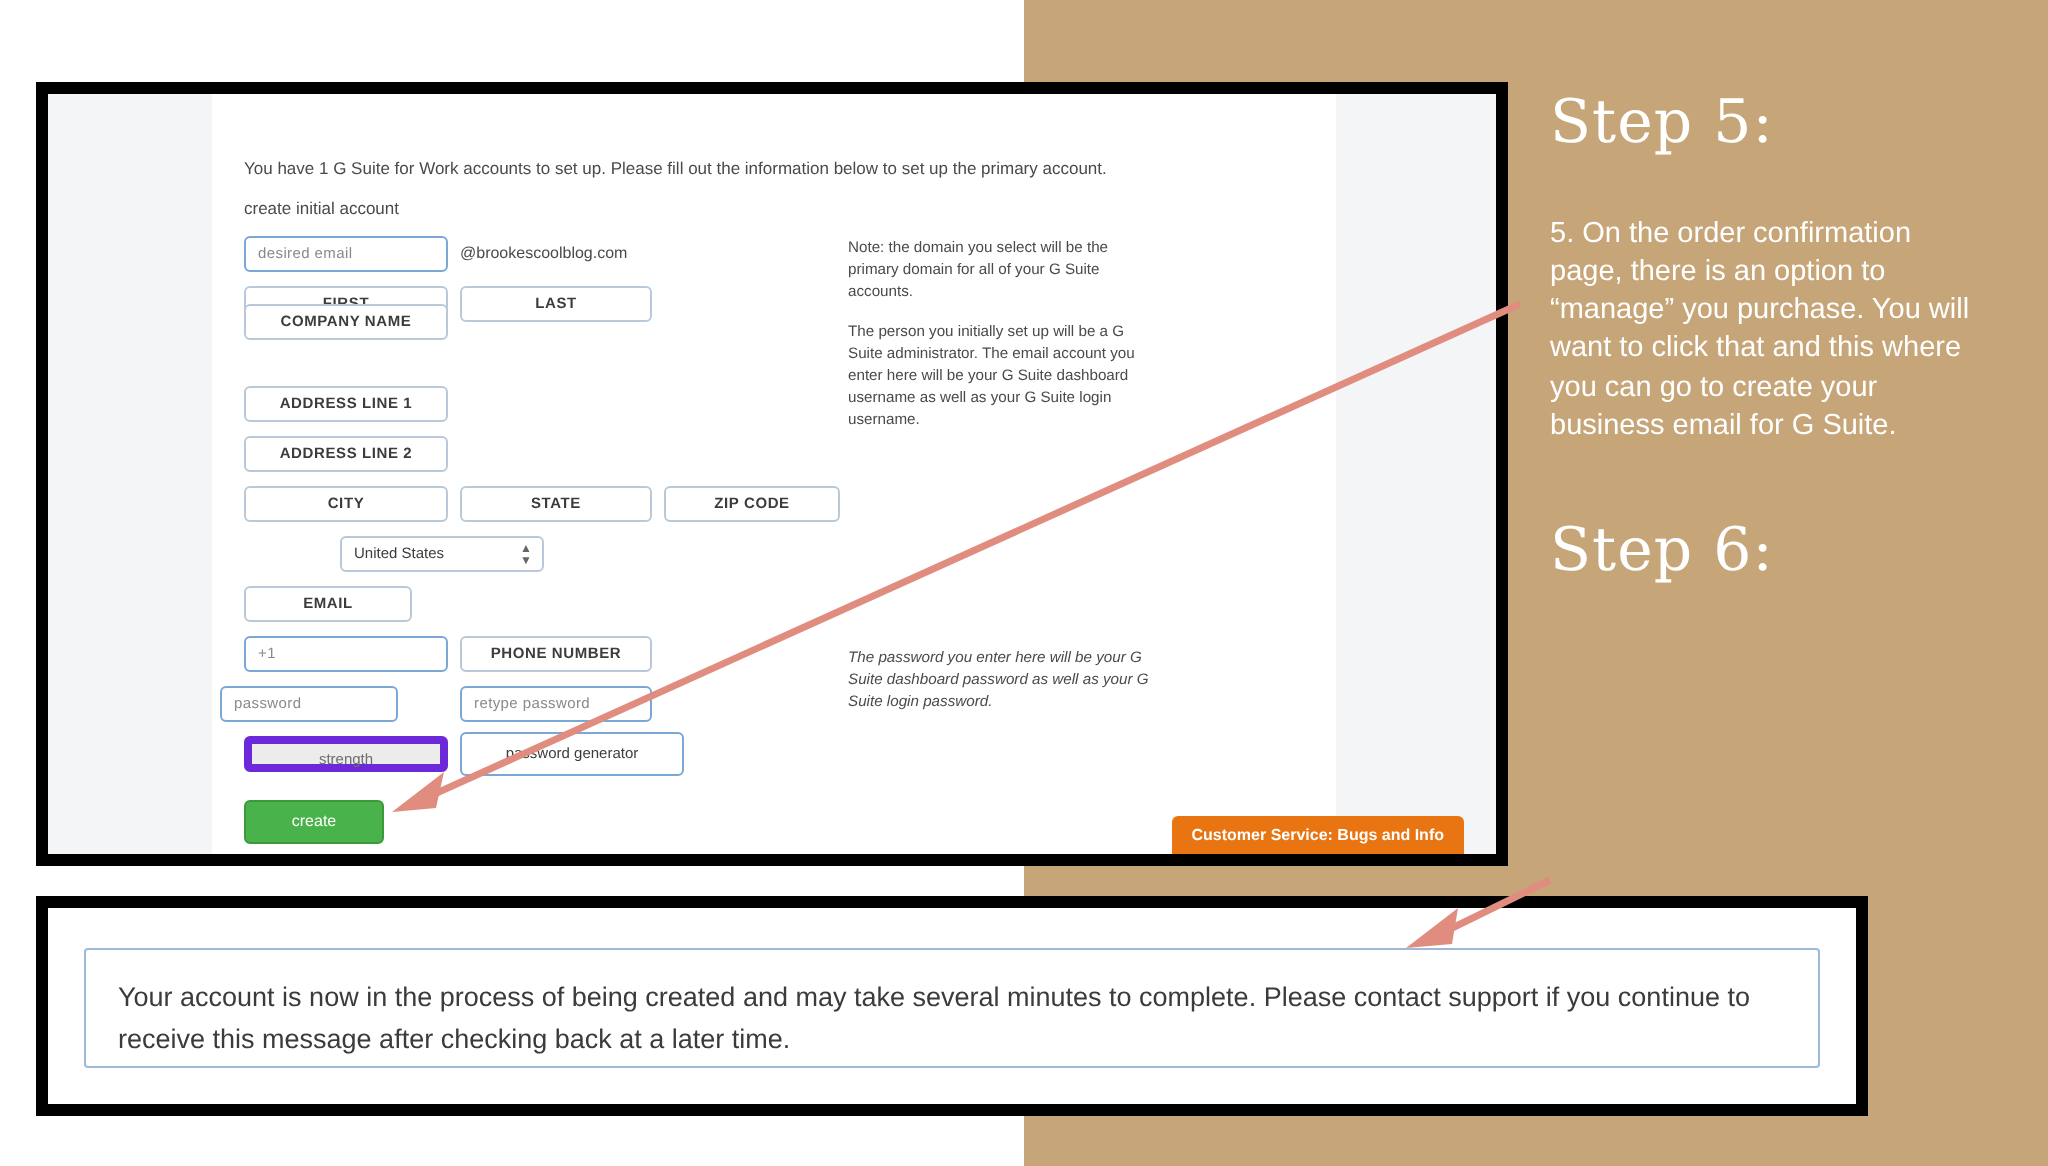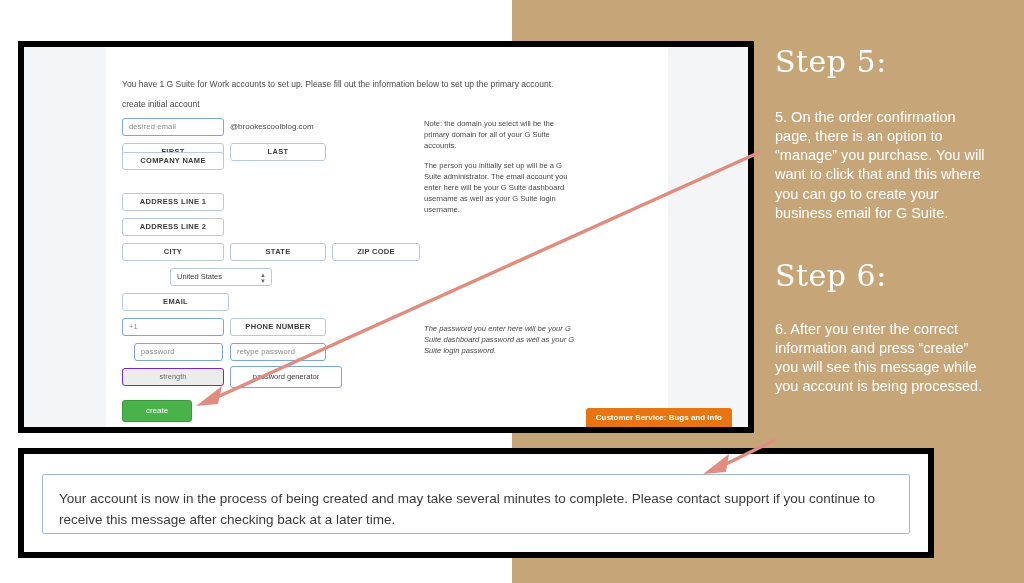--- a/index.html
+++ b/index.html
@@ -130,21 +130,21 @@
     position: absolute;
     right: 5px;
     top: 3px;
     font-size: 6px;
     line-height: 6px;
     color: #666;
   }
   .strength-box {
     position: absolute;
     box-sizing: border-box;
-    border: 1px solid #6d28d9;
+    border: 4px solid #6d28d9;
     border-radius: 3px;
     background: #ececec;
     height: 18px;
     line-height: 16px;
     font-size: 7.5px;
     color: #6e6e6e;
     text-align: center;
   }
   .pwgen-box {
     position: absolute;
@@ -279,47 +279,46 @@
 
         <div class="fld centered lightborder" style="left:16px; top:196px; width:102px;">CITY</div>
         <div class="fld centered lightborder" style="left:124px; top:196px; width:96px;">STATE</div>
         <div class="fld centered lightborder" style="left:226px; top:196px; width:88px;">ZIP CODE</div>
 
         <div class="select-fld" style="left:16px; top:221px; width:102px;">
           <span>United States</span>
           <span class="select-arrow">▲<br>▼</span>
         </div>
 
-        <div class="fld centered lightborder" style="left:16px; top:246px; width:107px;">EMAIL</div>
+        <div class="fld centered lightborder" style="left:16px; top:246px; width:84px;">EMAIL</div>
 
         <div class="fld" style="left:16px; top:271px; width:102px;">+1</div>
         <div class="fld centered lightborder" style="left:124px; top:271px; width:96px;">PHONE NUMBER</div>
 
-        <div class="fld" style="left:28px; top:296px; width:89px;">password</div>
+        <div class="fld" style="left:4px; top:296px; width:89px;">password</div>
         <div class="fld" style="left:124px; top:296px; width:96px;">retype password</div>
 
         <div class="strength-box" style="left:16px; top:321px; width:102px;">strength</div>
         <div class="pwgen-box" style="left:124px; top:319px; width:112px;">password generator</div>
 
         <div class="create-btn" style="left:16px; top:353px;">create</div>
 
         <div class="note" style="left:318px; top:113px;">The person you initially set up will be a G Suite administrator. The email account you enter here will be your G Suite dashboard username as well as your G Suite login username.</div>
         <div class="note" style="left:318px; top:71px;">Note: the domain you select will be the primary domain for all of your G Suite accounts.</div>
         <div class="note" style="left:318px; top:276px;font-style:italic;">The password you enter here will be your G Suite dashboard password as well as your G Suite login password.</div>
       </div>
 
       <div class="cs-badge" style="right:16px; bottom:0px;">Customer Service: Bugs and Info</div>
     </div>
   </div>
 
   <div class="step-head" style="left:775px; top:44px;">Step 5:</div>
   <div class="step-body" style="left:775px; top:108px;">5. On the order confirmation page, there is an option to “manage” you purchase. You will want to click that and this where you can go to create your business email for G Suite.</div>
 
   <div class="step-head" style="left:775px; top:258px;">Step 6:</div>
-  <div class="step-body" style="left:775px; top:320px;">6. After you enter the correct information and press “create” you will see this message while you account is being processed.</div>
 
   <div class="bottom-frame">
     <div class="bottom-inner">
       <div class="bottom-msg">Your account is now in the process of being created and may take several minutes to complete. Please contact support if you continue to receive this message after checking back at a later time.</div>
     </div>
   </div>
 
   <svg class="arrow-svg" viewBox="0 0 1024 583">
     <g>
       <line x1="760" y1="152" x2="215" y2="398" stroke="#e08d80" stroke-width="3.5"></line>

